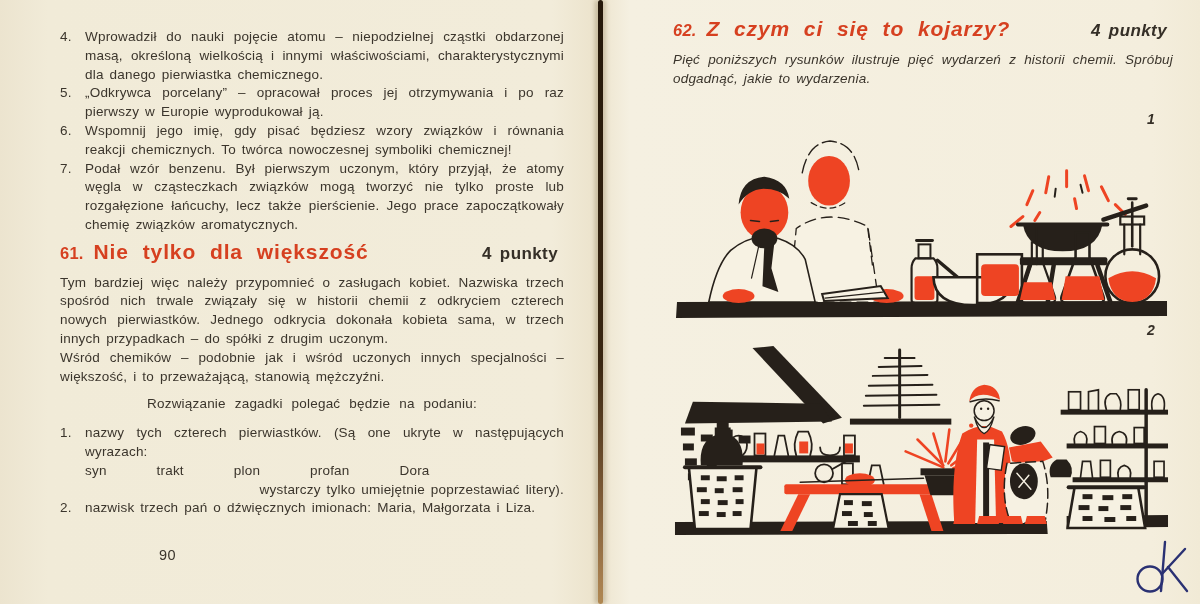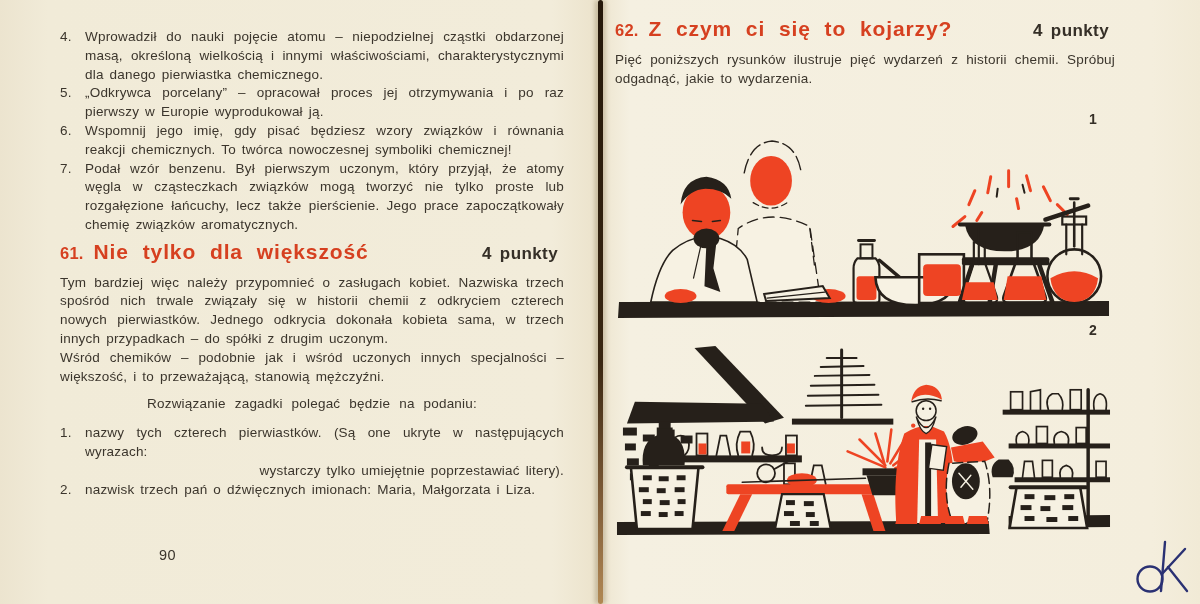--- a/index.html
+++ b/index.html
@@ -12,21 +12,21 @@
     color:#3b352c;
   }
   .gutter{
     position:absolute;left:598px;top:0;width:5px;height:604px;
     background:linear-gradient(180deg,#241709 0%,#30200e 35%,#3a2712 60%,#7c5a36 82%,#a67e4e 96%,#b08852 100%);
     border-radius:3px;
     box-shadow:-3px 0 4px rgba(120,100,60,.35), 3px 0 4px rgba(120,100,60,.30);
   }
   
   .page-left{position:absolute;left:60px;top:28px;width:504px;}
-  .page-right{position:absolute;left:615px;top:20px;width:500px;}
+  .page-right{position:absolute;left:673px;top:20px;width:500px;font-style:italic;}
   .body-txt{font-size:13.5px;line-height:18.8px;letter-spacing:.2px;word-spacing:2px;}
   .just{text-align:justify;}
   .li{display:flex;}
   .li .num{width:25px;flex:0 0 25px;}
   .li .txt{flex:1;}
   .sec-head{display:flex;align-items:baseline;margin-top:8px;margin-bottom:10px;}
   .sec-title{font-weight:bold;font-size:21px;letter-spacing:.9px;word-spacing:7px;color:#d64020;flex:1;}
   .sec-num{font-weight:bold;font-size:16.5px;color:#d64020;margin-right:10px;}
   .sec-points{font-weight:bold;font-size:17px;color:#352f27;letter-spacing:.4px;word-spacing:3px;margin-right:6px;}
   .para{margin:0;}
@@ -73,20 +73,27 @@
 
     <p class="para just">Tym bardziej więc należy przypomnieć o zasługach kobiet. Nazwiska trzech spośród nich trwale związały się w historii chemii z odkryciem czterech nowych pierwiastków. Jednego odkrycia dokonała kobieta sama, w trzech innych przypadkach – do spółki z drugim uczonym.</p>
     <p class="para just">Wśród chemików – podobnie jak i wśród uczonych innych specjalności – większość, i to przeważającą, stanowią mężczyźni.</p>
 
     <p class="para solution-intro">Rozwiązanie zagadki polegać będzie na podaniu:</p>
 
     <div class="li just" style="margin-top:9px;">
       <span class="num">1.</span>
       <span class="txt">
         <span>nazwy tych czterech pierwiastków. (Są one ukryte w następujących wyrazach:</span>
+        <span class="word-row" style="display:block;text-align:left;">
+          <span>syn</span>
+          <span>trakt</span>
+          <span>plon</span>
+          <span>profan</span>
+          <span>Dora</span>
+        </span>
         <span style="display:block;text-align:right;">wystarczy tylko umiejętnie poprzestawiać litery).</span>
       </span>
     </div>
     <div class="li just">
       <span class="num">2.</span>
       <span class="txt">nazwisk trzech pań o dźwięcznych imionach: Maria, Małgorzata i Liza.</span>
     </div>
   </div>
 
   <div class="pageno">90</div>

